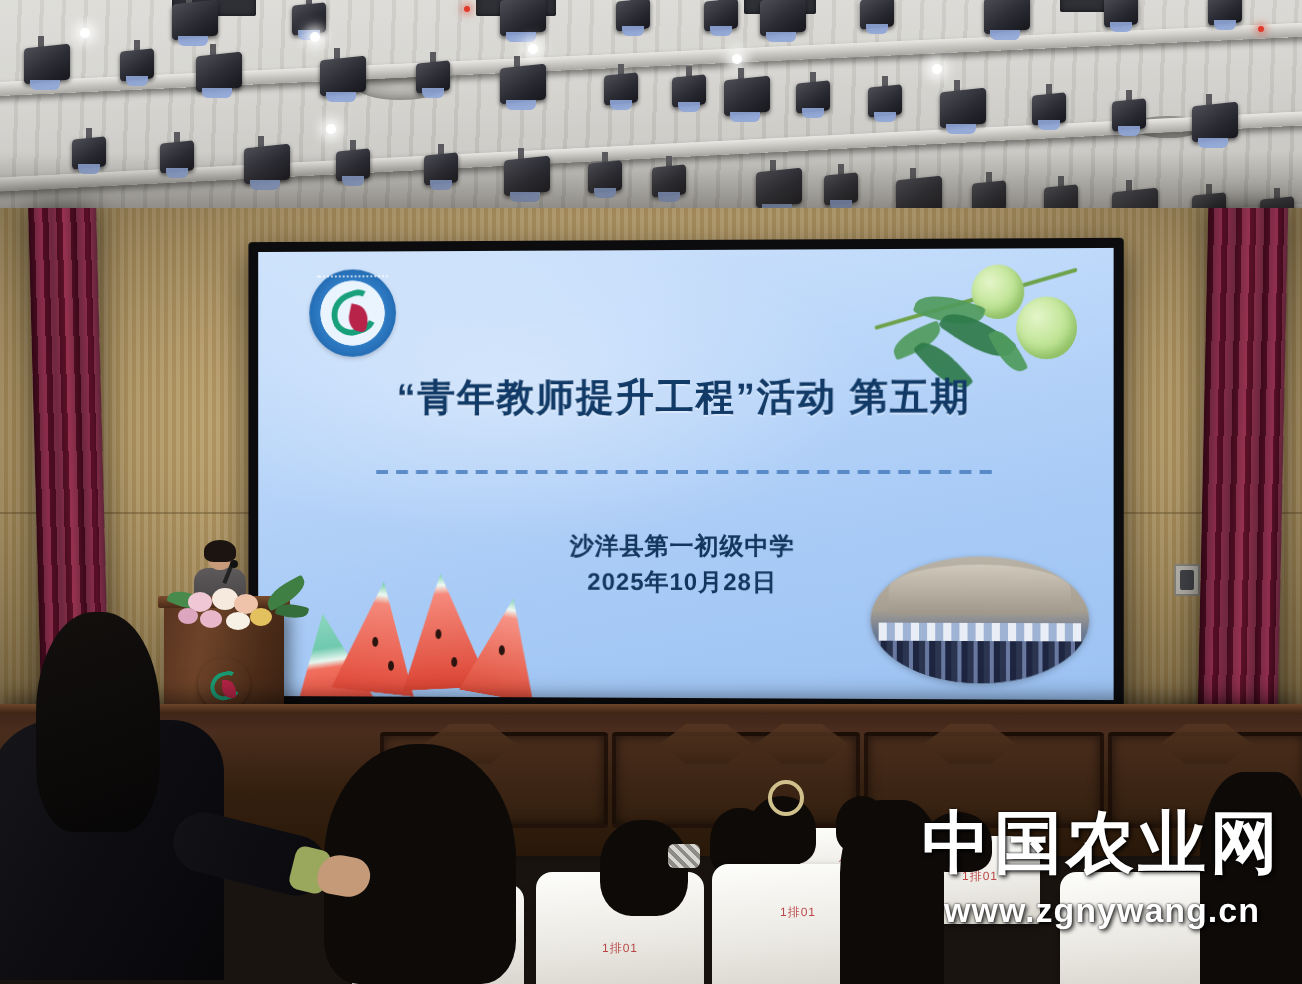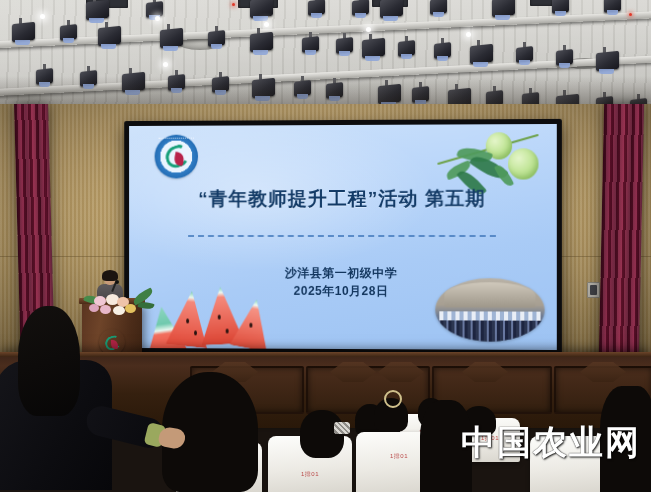--- a/index.html
+++ b/index.html
@@ -621,15 +621,16 @@
   <div class="fg-person" style="left:-6px;top:300px;width:200px;height:192px;">
     <i class="lp-body"></i>
     <i class="lp-hair"></i>
     <i class="lp-arm"></i>
     <i class="lp-cuff"></i>
     <i class="lp-hand"></i>
   </div>
 
   <div class="wm">
     <div class="wm-cn">中国农业网</div>
+    <div class="wm-url">www.zgnywang.cn</div>
   </div>
 
 </div>
 
 </body></html>

